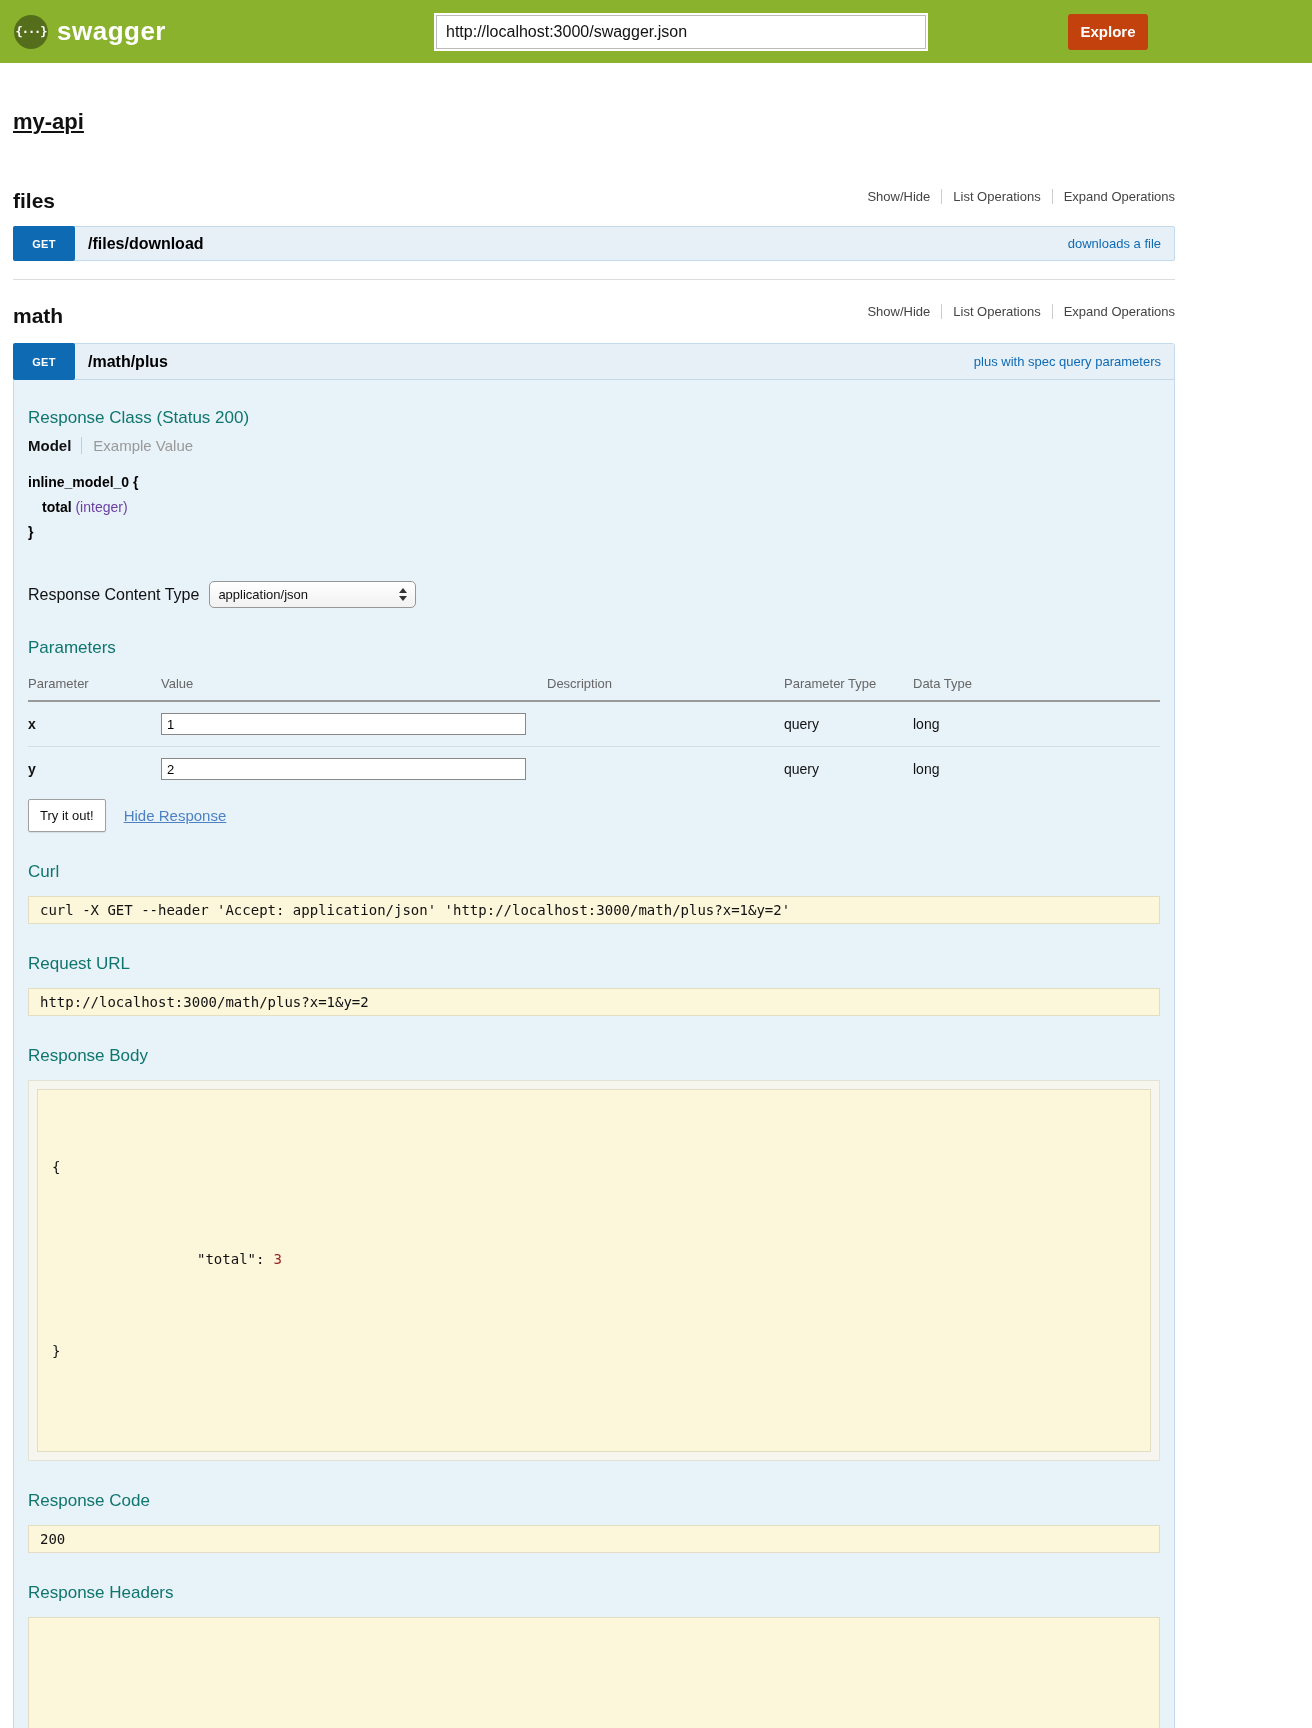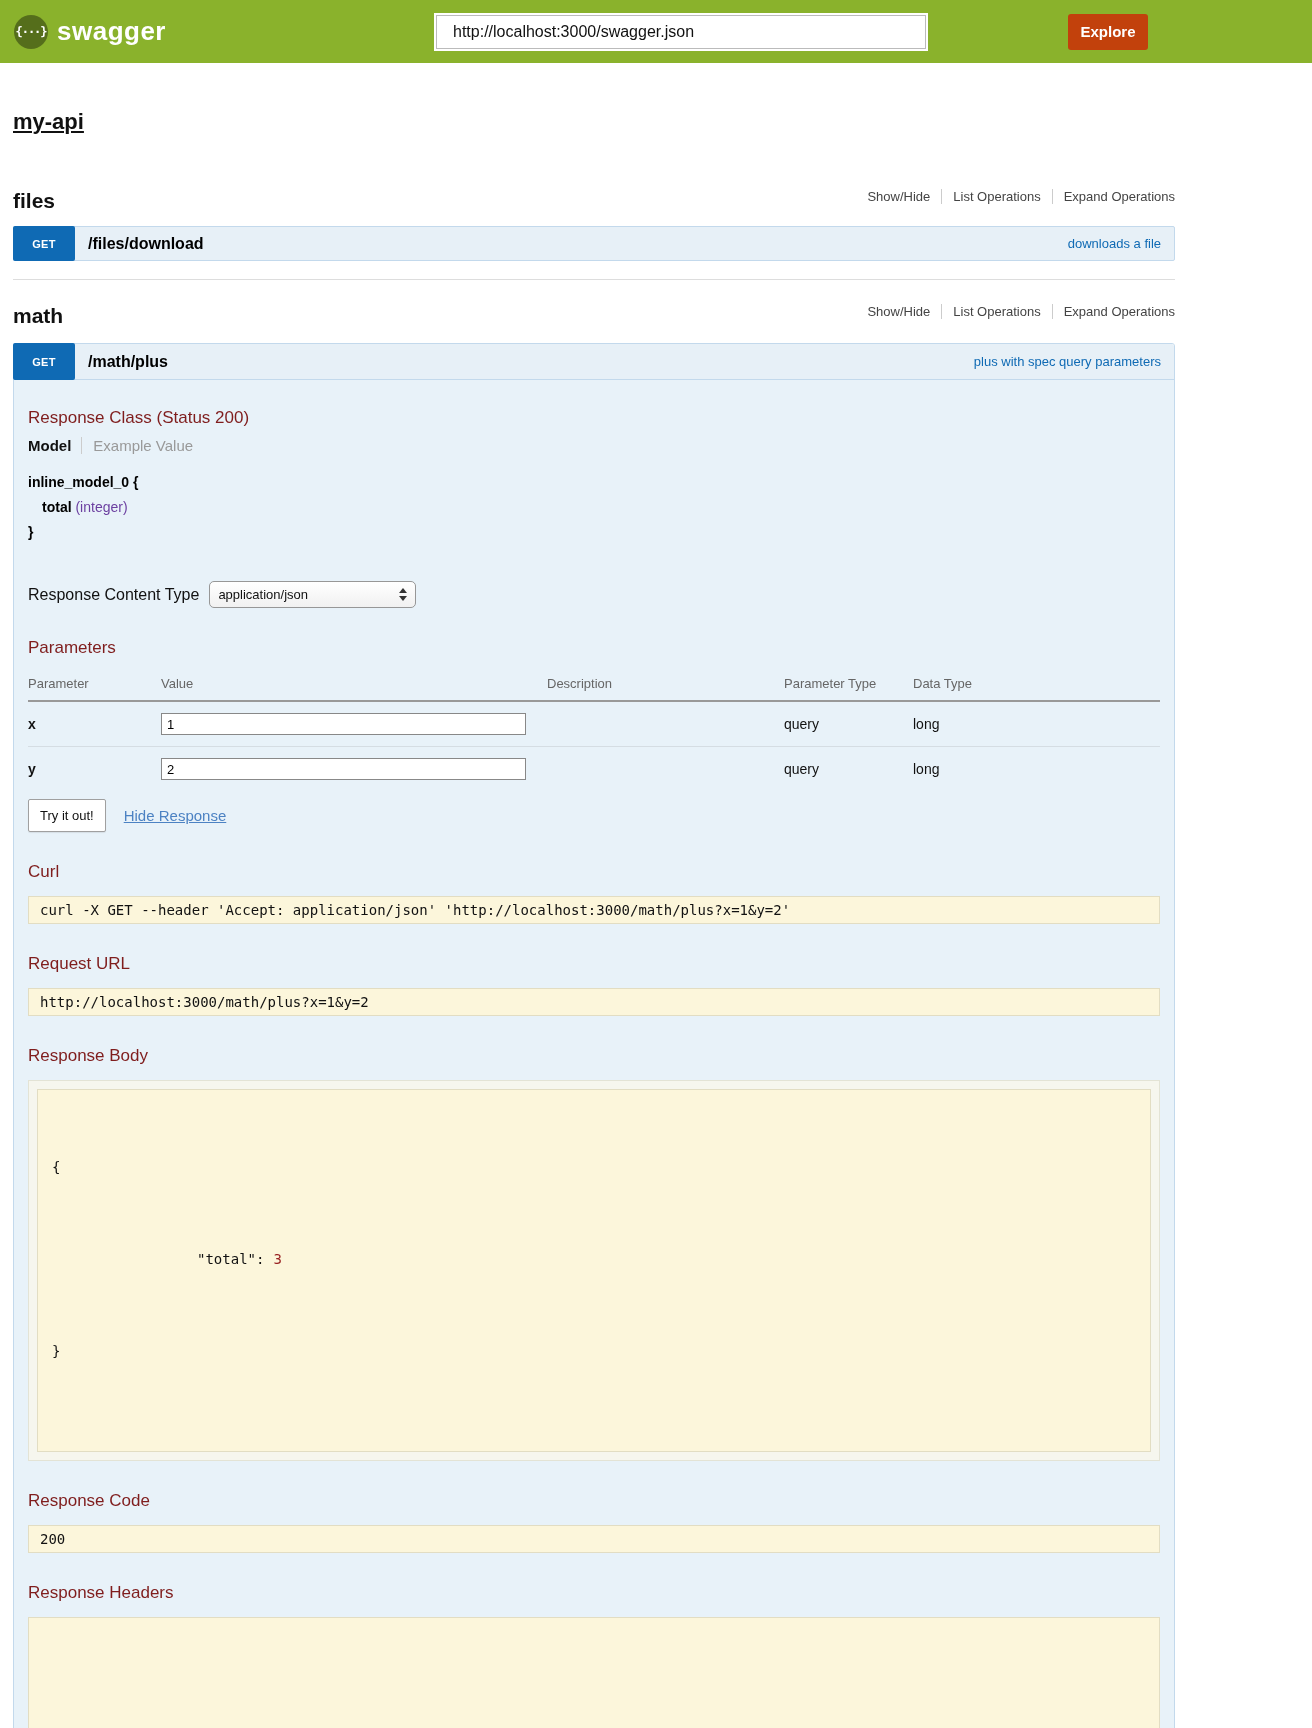--- a/index.html
+++ b/index.html
@@ -21,21 +21,21 @@
     width: 34px; height: 34px; border-radius: 50%;
     background: rgba(0,0,0,0.38); color: #fff;
     display: flex; align-items: center; justify-content: center;
     font-family: "DejaVu Sans Mono", monospace; font-size: 12px; font-weight: bold;
     letter-spacing: -1px;
   }
   .brand { color: #fff; font-size: 26px; font-weight: bold; letter-spacing: 0.5px; }
   .url-input {
     margin-left: 270px; width: 490px; height: 34px;
     border: 1px solid #bbb; box-shadow: 0 0 0 2px #fff;
-    font-size: 16px; padding: 0 16px; color: #111;
+    font-size: 16px; padding: 0 9px; color: #111;
     font-family: "Liberation Sans", sans-serif;
   }
   .explore-btn {
     margin-left: 142px; width: 80px; height: 36px;
     background: #c2410c; color: #fff; border: none; border-radius: 3px;
     font-size: 15px; font-weight: bold; cursor: pointer;
     font-family: "Liberation Sans", sans-serif;
   }
 
   
@@ -73,21 +73,21 @@
   .get .op-summary { color: #0f6ab4; }
 
   
   .operation { margin-top: 15px; border: 1px solid #c3d9ec; border-radius: 3px; }
   .operation .op-row.headless { border: none; margin-top: 0; border-radius: 2px 2px 0 0; }
   .op-content {
     background: #e8f2f9; border-top: 1px solid #c3d9ec;
     border-radius: 0 0 3px 3px; padding: 28px 14px 26px 14px;
   }
   .op-content h4 {
-    margin: 30px 0 0 0; font-size: 17px; font-weight: 500; color: #7f1d1d;
+    margin: 30px 0 0 0; font-size: 17px; font-weight: 500; color: #0f766e;
   }
   .op-content h4.first { margin-top: 0; }
 
   .tabs { margin-top: 9px; font-size: 15px; display: flex; align-items: center; }
   .tab { cursor: pointer; }
   .tab.active { color: #111; font-weight: 600; }
   .tab.inactive { color: #999; margin-left: 10px; padding-left: 11px; border-left: 1px solid #ccc; }
 
   .signature { margin-top: 16px; font-size: 14px; color: #000; }
   .sig-line { line-height: 25px; font-weight: bold; }

